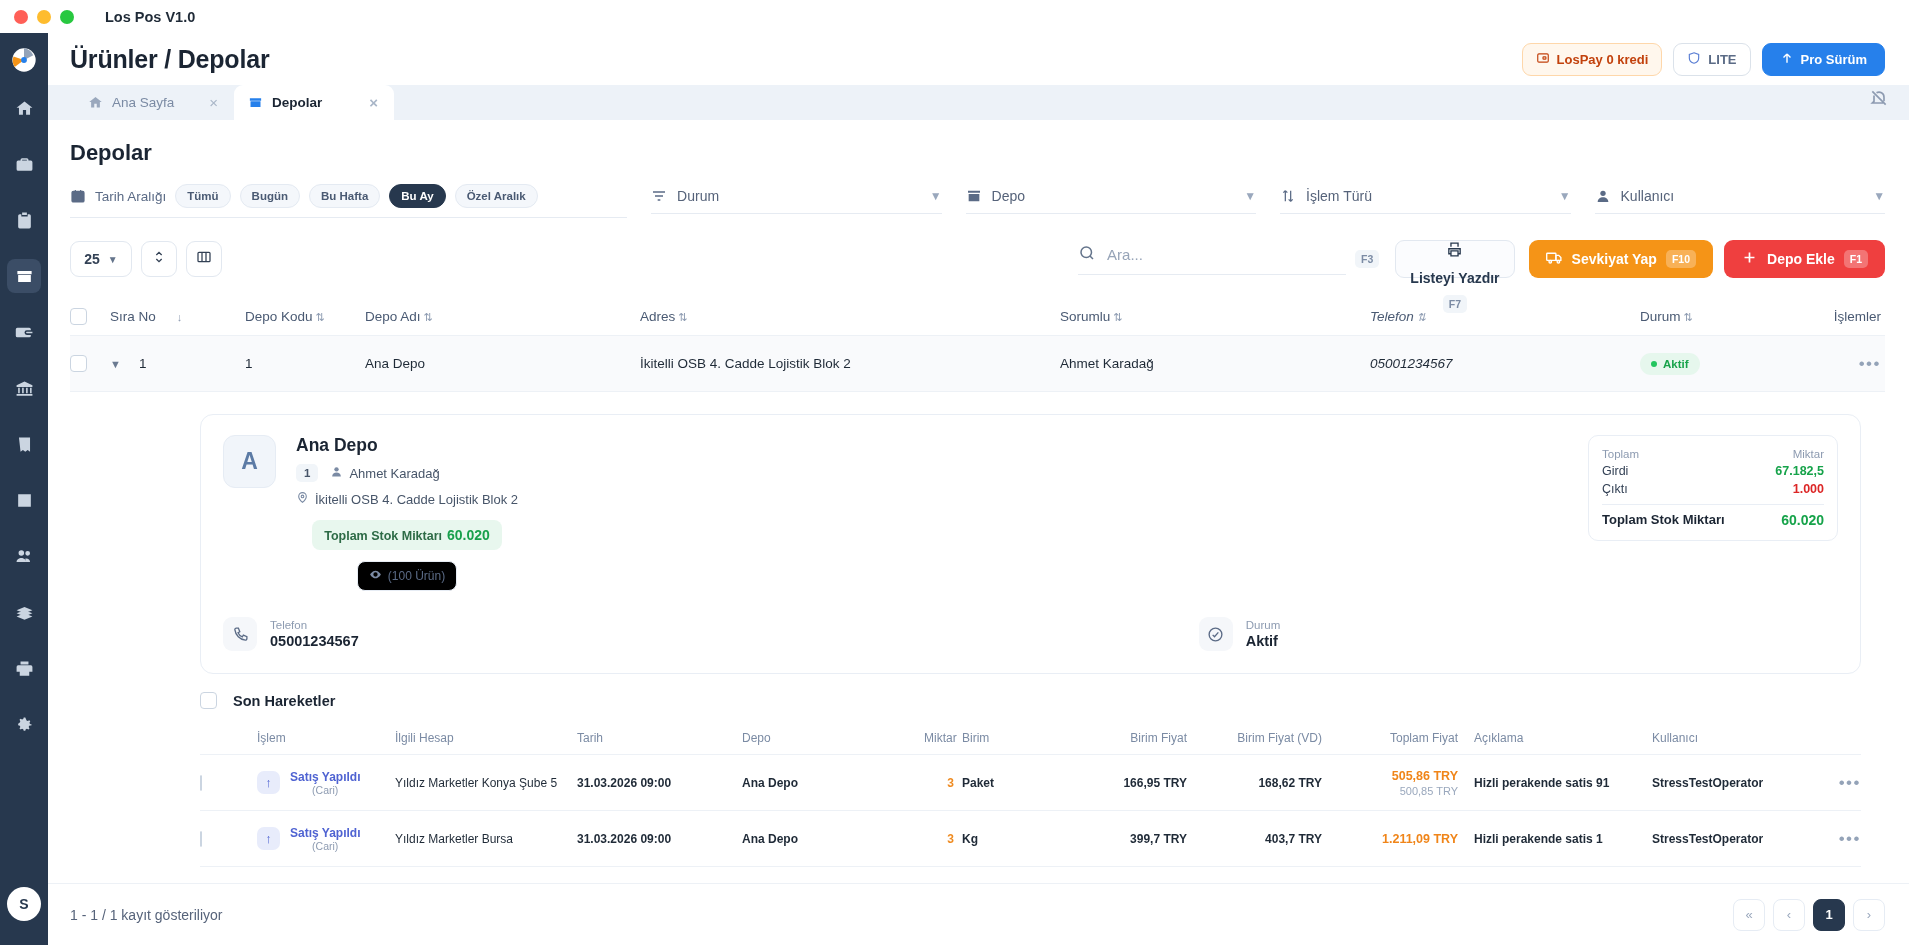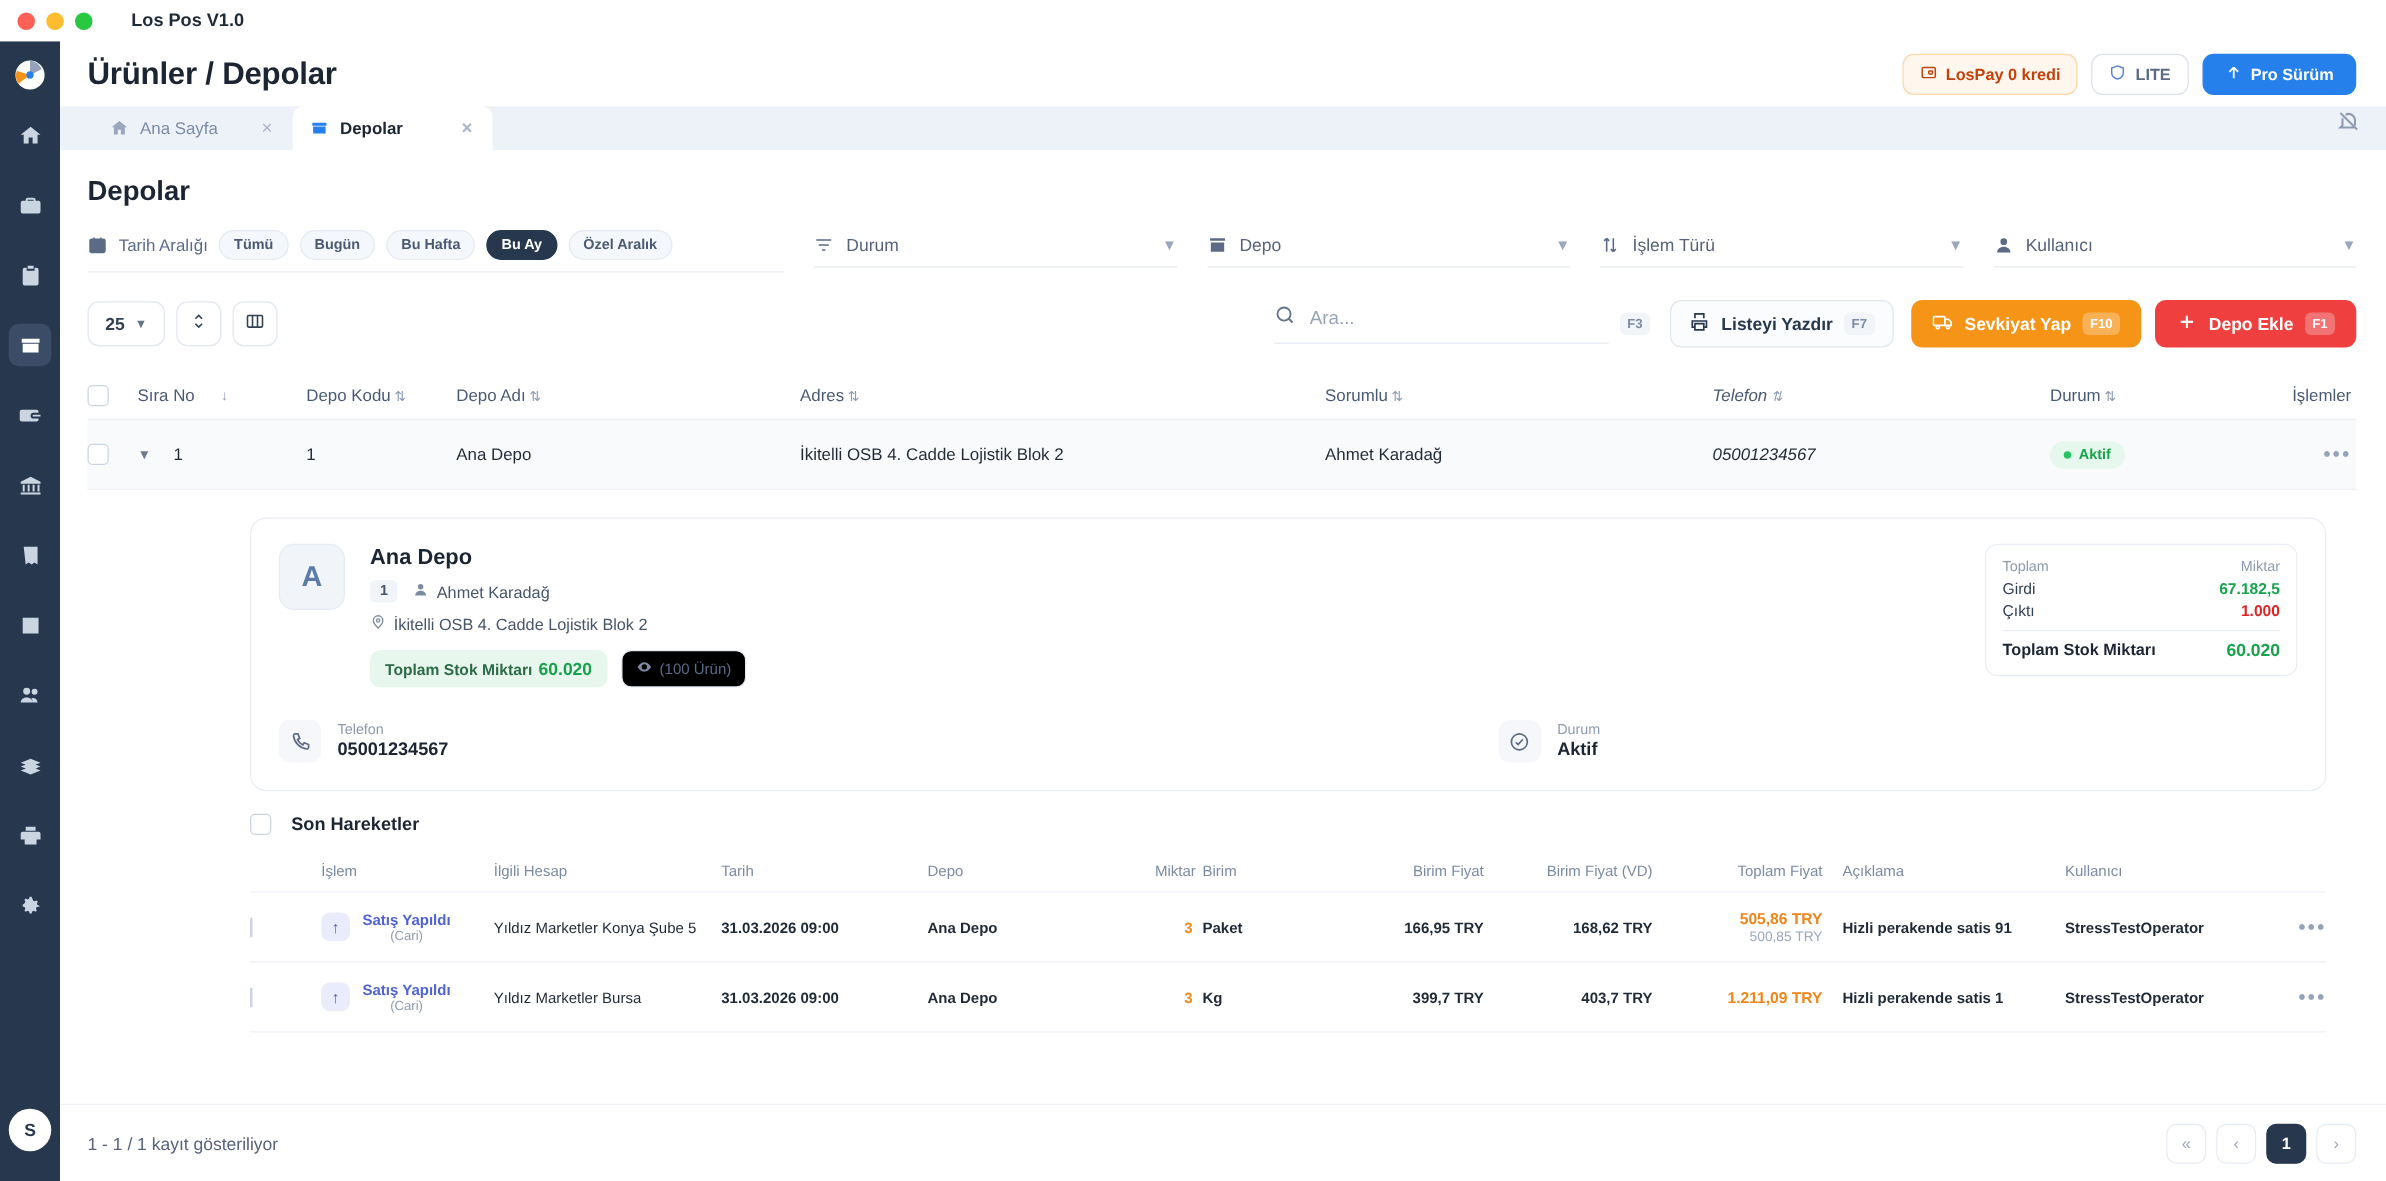--- a/index.html
+++ b/index.html
@@ -139,21 +139,21 @@
   .search-wrap input::placeholder { color: #97a4b8; }
   .kbd {
     font-size: 10.5px; font-weight: bold; color: #7b8ba4; background: #f1f5f9;
     border-radius: 5px; padding: 3px 6px;
   }
   .kbd.light { background: rgba(255,255,255,.28); color: #ffffff; }
   .tb-btn {
     height: 38px; display: flex; align-items: center; gap: 9px; border-radius: 9px;
     font-size: 14px; font-weight: bold; padding: 0 14px; cursor: pointer;
   }
-  .tb-btn.ghost { background: #fbfcfe; border: 1px solid #e2e8f0; color: #27384e; margin-left: 16px; }
+  .tb-btn.ghost { background: #fbfcfe; border: 1px solid #e2e8f0; color: #27384e; margin-left: 16px; flex-direction: column; }
   .tb-btn.orange { background: #f59417; color: #ffffff; margin-left: 14px; padding: 0 17px; }
   .tb-btn.red { background: #ef3f3f; color: #ffffff; margin-left: 11px; padding: 0 17px; }
   .tb-btn svg { width: 17px; height: 17px; }
 
   
   .tbl { width: 100%; padding: 0 24px 0 22px; margin-top: 20px; }
   .tbl-head, .tbl-row {
     display: flex; align-items: center; font-size: 13.5px;
   }
   .tbl-head { color: #4a5a73; height: 38px; border-bottom: 1px solid #edf1f6; }
@@ -194,21 +194,21 @@
   }
   .dc-name { font-size: 17.5px; font-weight: bold; color: #1b2533; }
   .dc-meta { display: flex; align-items: center; gap: 12px; margin-top: 8px; }
   .dc-code {
     background: #f1f5f9; border-radius: 5px; font-size: 11.5px; font-weight: bold;
     color: #475569; padding: 3px 8px;
   }
   .dc-mini { display: flex; align-items: center; gap: 6px; font-size: 13px; color: #475569; }
   .dc-mini svg { width: 13px; height: 13px; fill: #7b8ba4; }
   .dc-addr { display: flex; align-items: center; gap: 6px; font-size: 13px; color: #475569; margin-top: 9px; }
-  .dc-tags { display: flex; align-items: center; gap: 11px; margin-top: 13px; }
+  .dc-tags { display: flex; align-items: center; gap: 11px; margin-top: 13px; flex-direction: column; }
   .tag-stock {
     background: #e8f7ee; border-radius: 8px; padding: 7px 12px; font-size: 12.5px;
     color: #2d6b46; font-weight: bold;
   }
   .tag-stock b { color: #18a04c; font-size: 14px; margin-left: 5px; }
   .tag-prod {
     background: #000000; border: 1px solid #e6ecf4; border-radius: 8px; padding: 6px 11px;
     font-size: 12px; color: #5b6b86; display: flex; align-items: center; gap: 6px;
   }
   .tag-prod svg { width: 13px; height: 13px; fill: #7b8ba4; }

